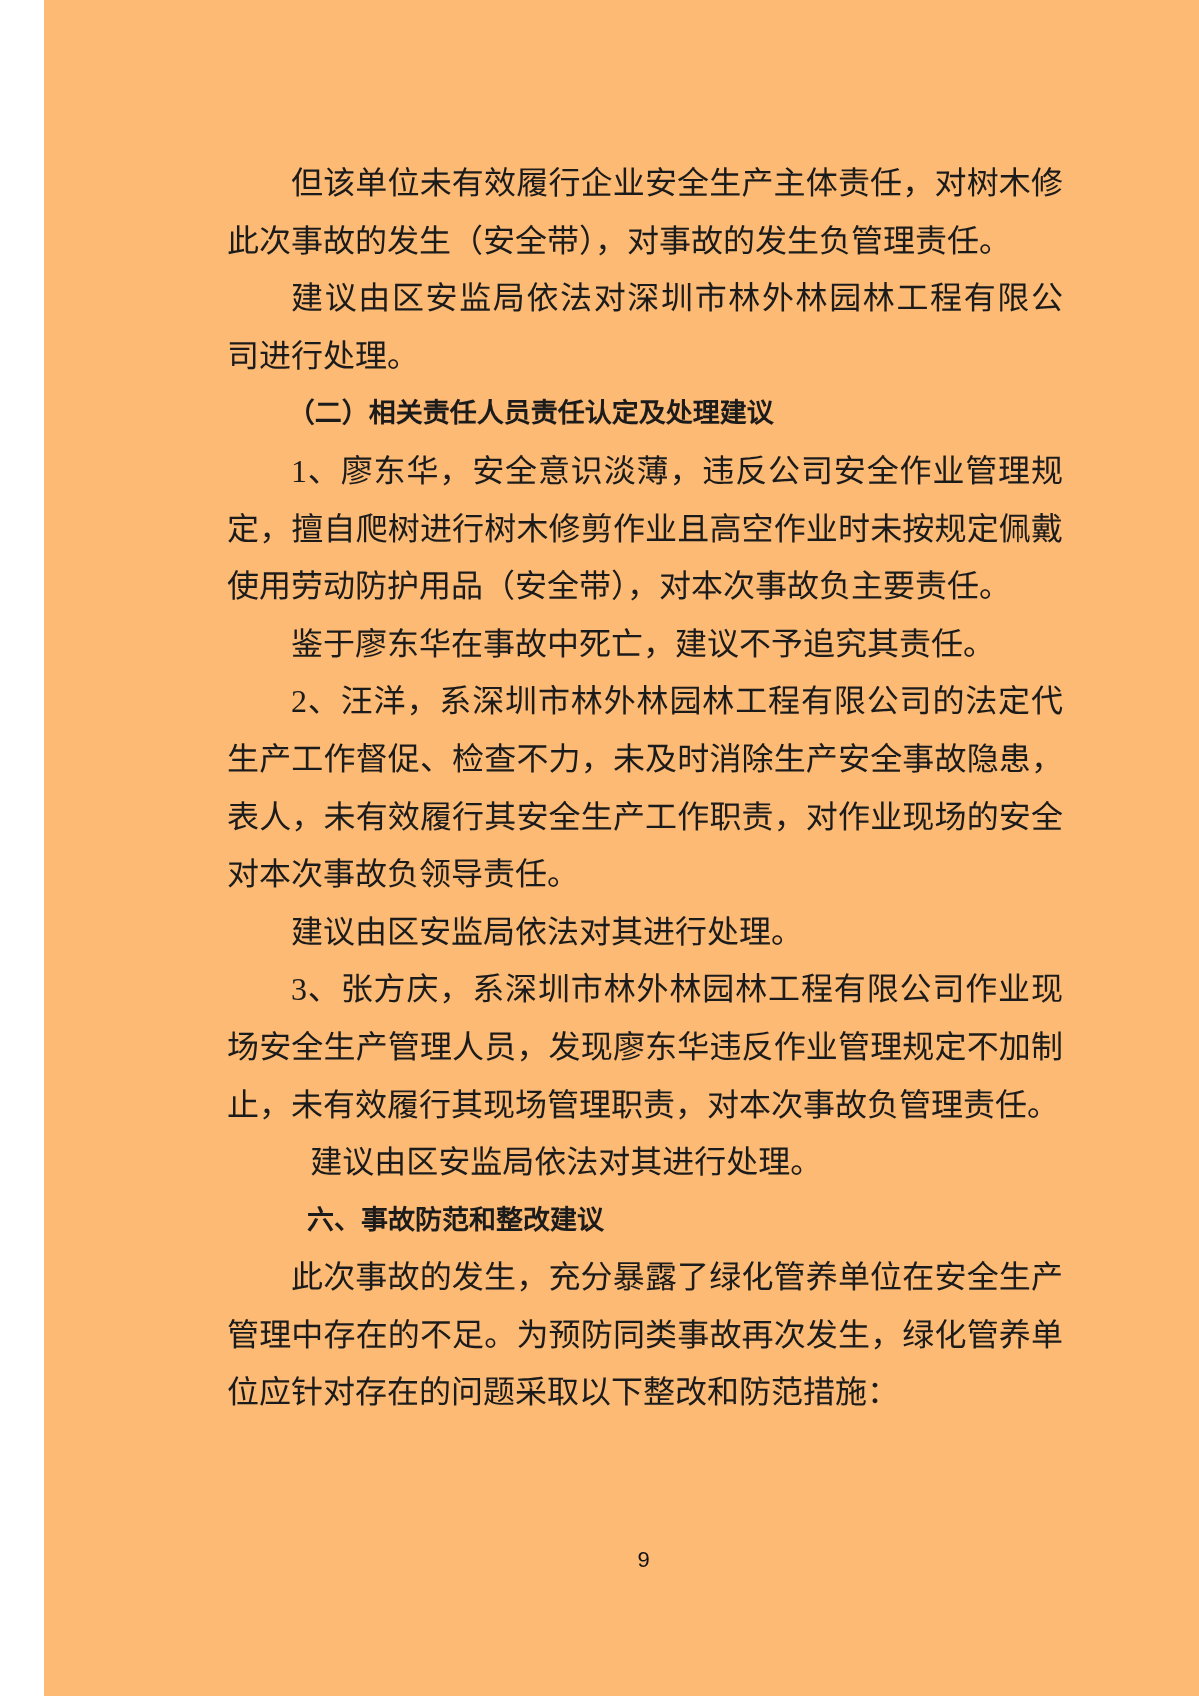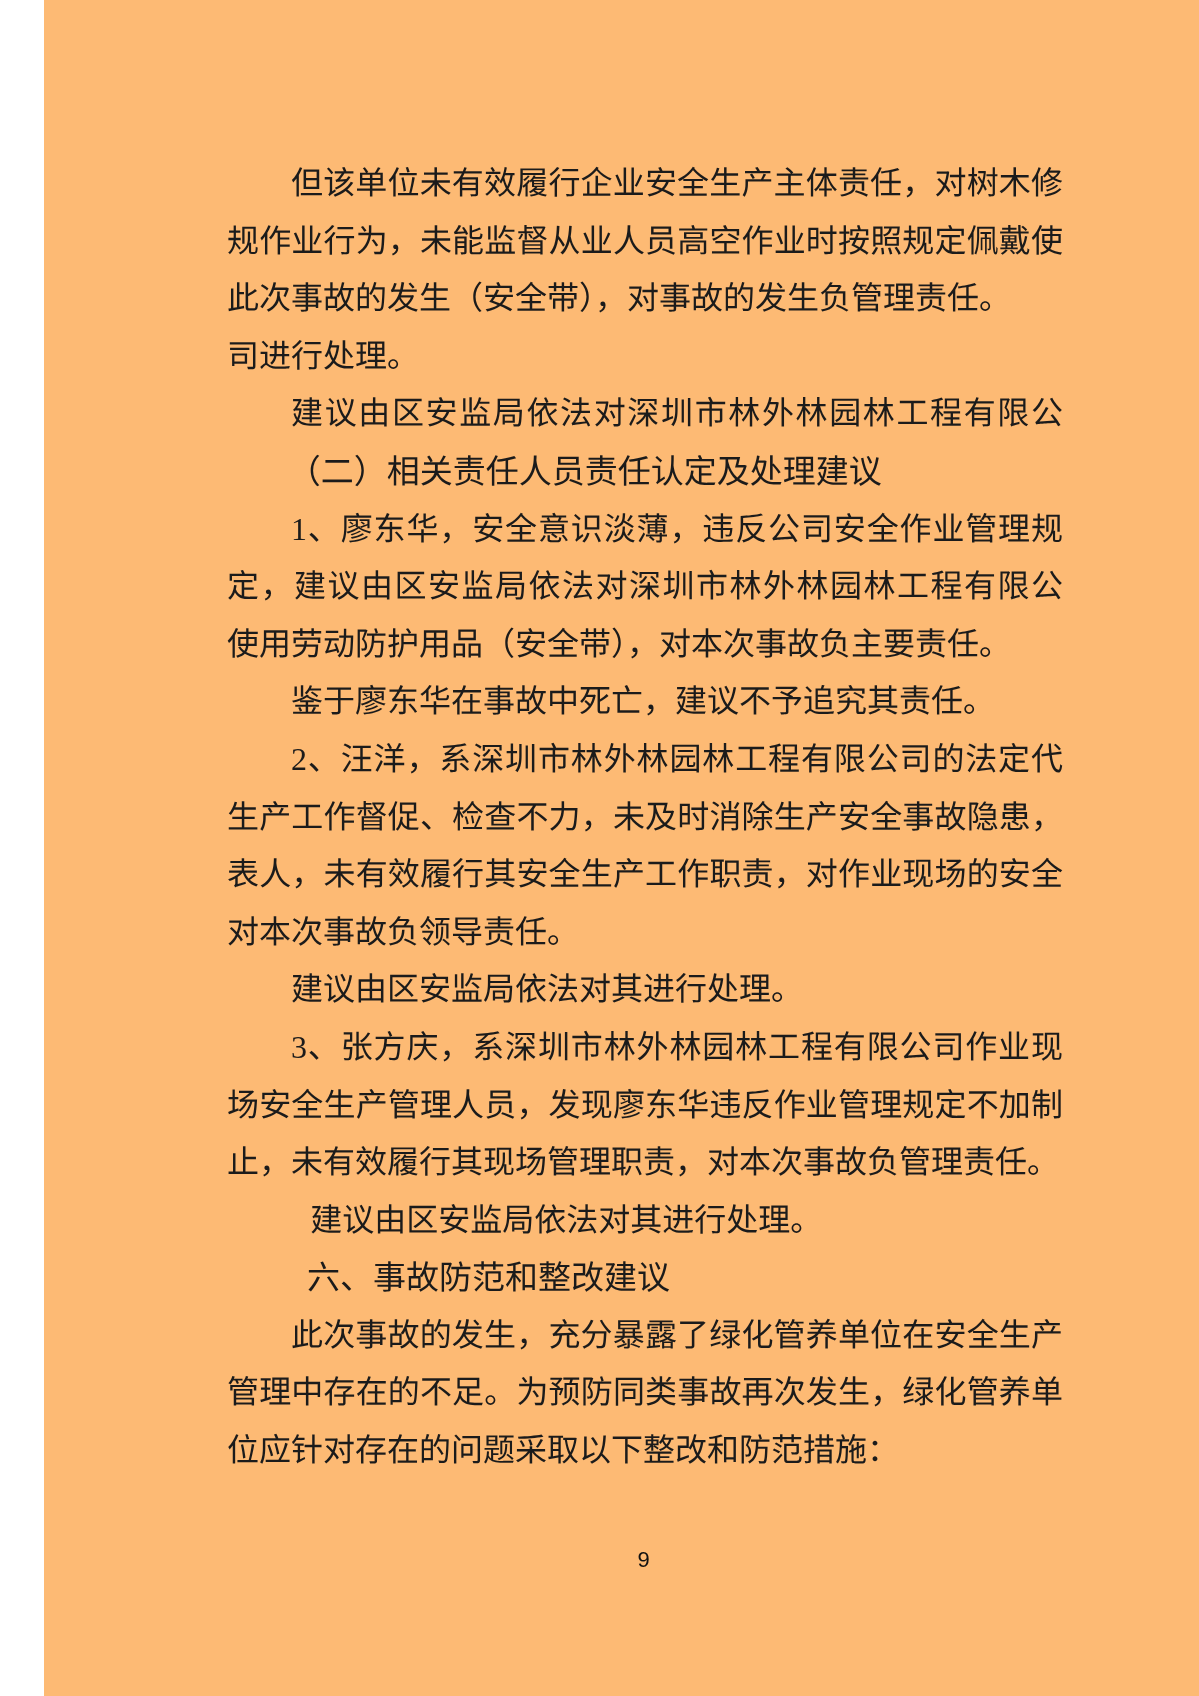--- a/index.html
+++ b/index.html
@@ -31,48 +31,47 @@
     white-space: normal;
     overflow: hidden;
   }
   .line.justify {
     text-align: justify;
     text-align-last: justify;
     text-justify: inter-character;
   }
   .line.bold {
     font-family: "Liberation Sans", "DejaVu Sans", sans-serif;
-    font-weight: 400;
-    font-size: 33px;
+    font-weight: 700;
+    font-size: 27px;
   }
   .footer {
     position: absolute;
     left: 0;
     top: 1546px;
     width: 1199px;
     text-align: center;
     font-family: "Liberation Sans", "DejaVu Sans", sans-serif;
     font-size: 22px;
     line-height: 28px;
     color: #111111;
   }
 </style>
 </head>
 <body>
 
 <div class="page">
   <div class="text-block">
       <div class="line justify" style="padding-left: 64px;">但该单位未有效履行企业安全生产主体责任，对树木修</div>
-      <div class="line justify">规作业行为，未能监督从业人员高空作业时按照规定佩戴使</div>
       <div class="line">此次事故的发生（安全带），对事故的发生负管理责任。</div>
+      <div class="line justify" style="padding-left: 64px;">建议由区安监局依法对深圳市林外林园林工程有限公</div>
       <div class="line">司进行处理。</div>
-      <div class="line justify" style="padding-left: 64px;">建议由区安监局依法对深圳市林外林园林工程有限公</div>
       <div class="line bold" style="padding-left: 60.8px;">（二）相关责任人员责任认定及处理建议</div>
       <div class="line justify" style="padding-left: 64px;">1、廖东华，安全意识淡薄，违反公司安全作业管理规</div>
-      <div class="line justify">定，建议由区安监局依法对深圳市林外林园林工程有限公</div>
+      <div class="line justify">定，擅自爬树进行树木修剪作业且高空作业时未按规定佩戴</div>
       <div class="line">使用劳动防护用品（安全带），对本次事故负主要责任。</div>
       <div class="line" style="padding-left: 64px;">鉴于廖东华在事故中死亡，建议不予追究其责任。</div>
       <div class="line justify" style="padding-left: 64px;">2、汪洋，系深圳市林外林园林工程有限公司的法定代</div>
       <div class="line justify">生产工作督促、检查不力，未及时消除生产安全事故隐患，</div>
       <div class="line justify">表人，未有效履行其安全生产工作职责，对作业现场的安全</div>
       <div class="line">对本次事故负领导责任。</div>
       <div class="line" style="padding-left: 64px;">建议由区安监局依法对其进行处理。</div>
       <div class="line justify" style="padding-left: 64px;">3、张方庆，系深圳市林外林园林工程有限公司作业现</div>
       <div class="line justify">场安全生产管理人员，发现廖东华违反作业管理规定不加制</div>
       <div class="line">止，未有效履行其现场管理职责，对本次事故负管理责任。</div>

